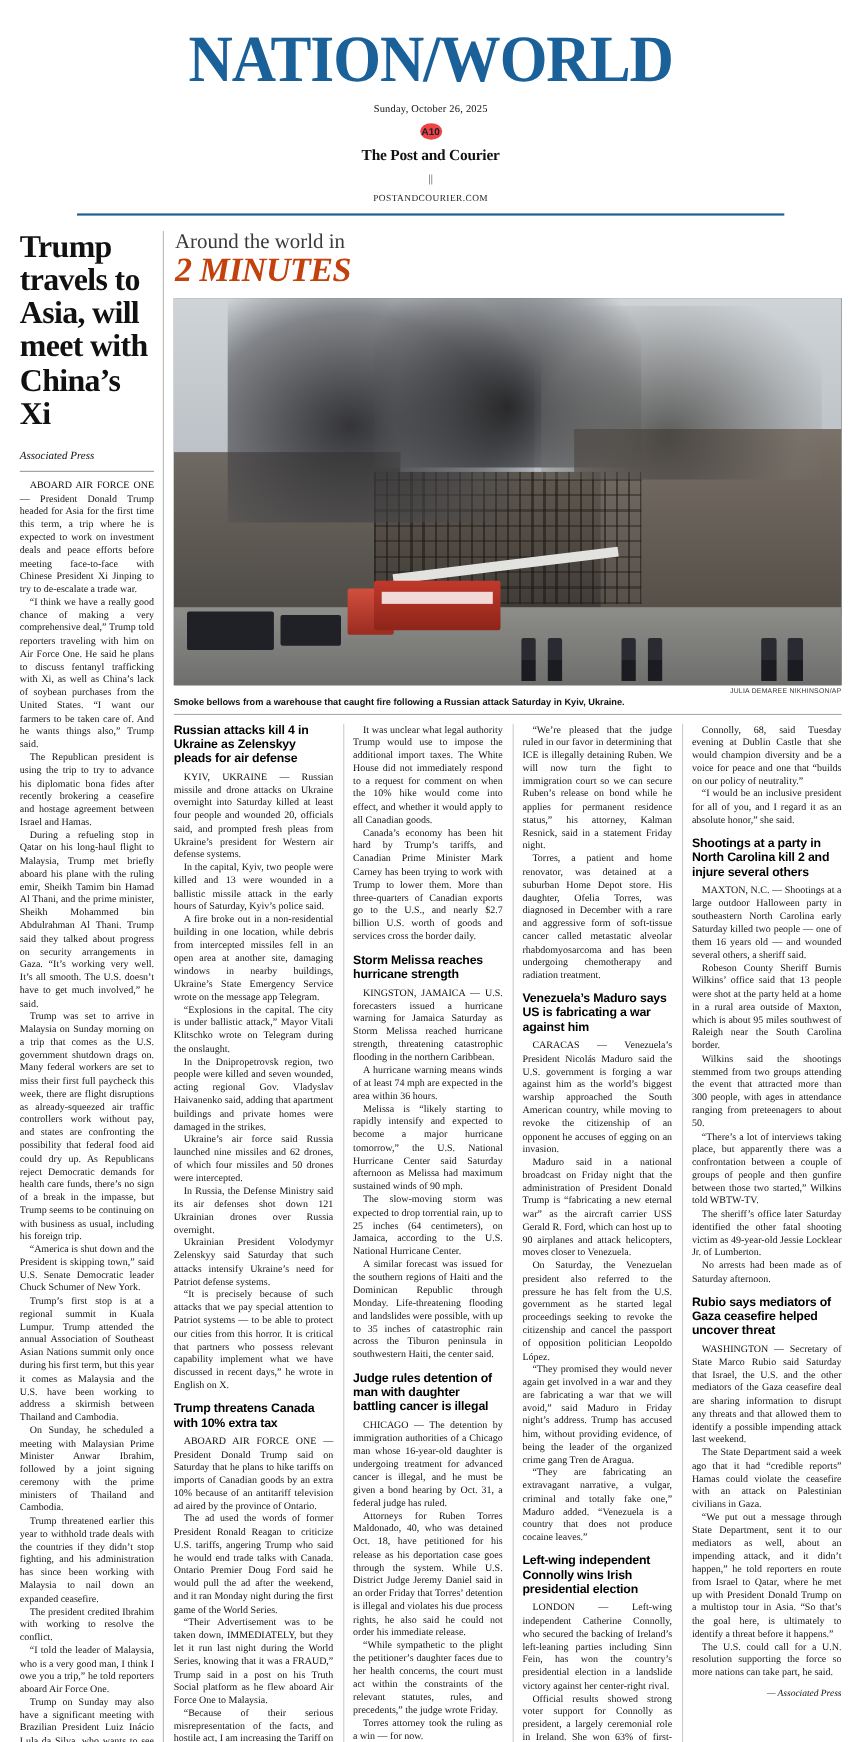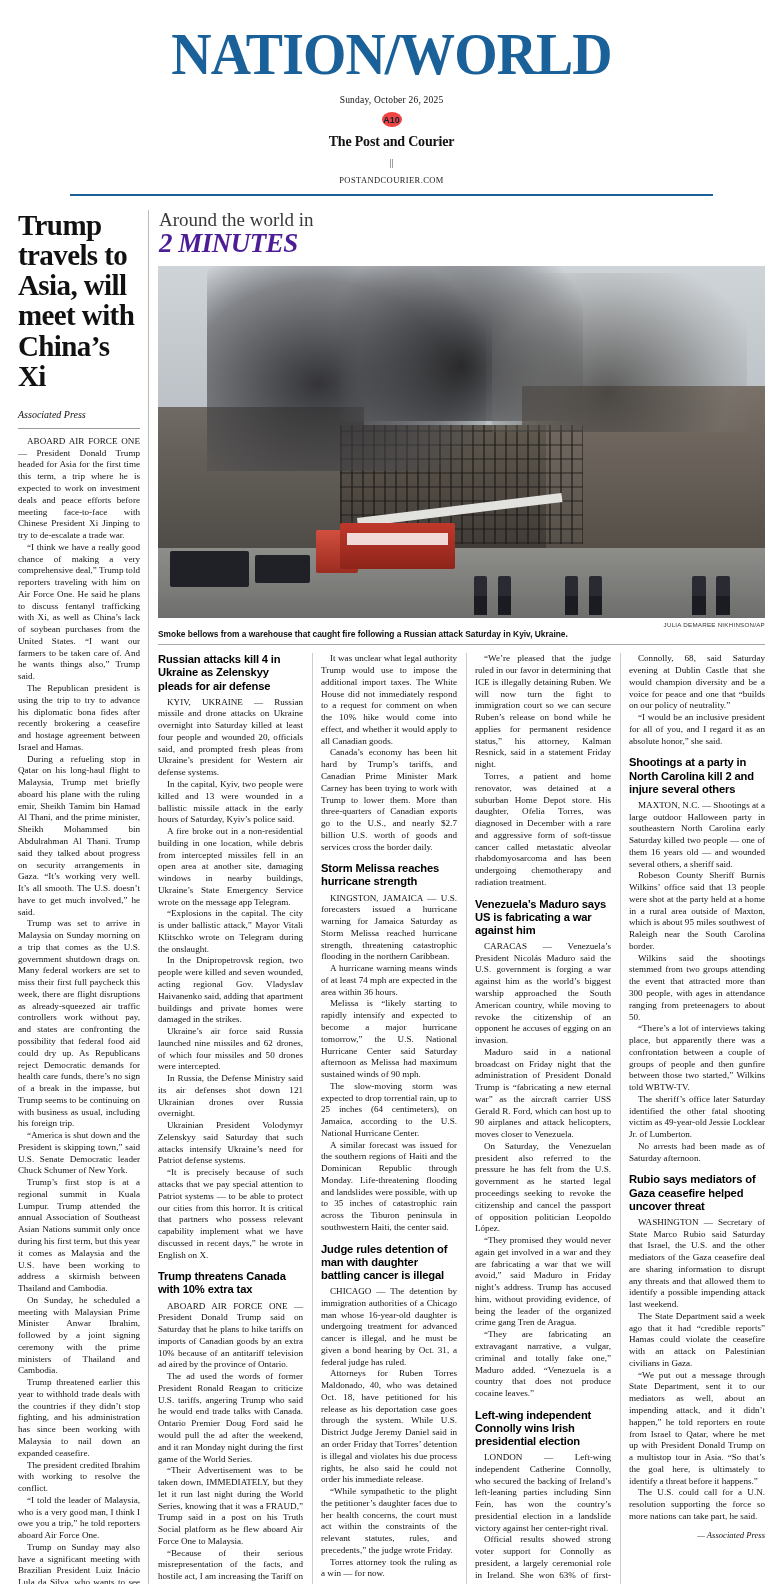--- a/index.html
+++ b/index.html
@@ -61,22 +61,22 @@
   .lead-rule { border:0; border-top:0.7px solid #999; margin:0 0 7px 0; }
 
   
   .bt { font-size:9.1px; line-height:1.295; text-align:justify; hyphens:auto; }
   .bt p { margin:0; text-indent:9px; }
 
   
   .atw { padding-left:1px; margin-bottom:9px; }
   .atw-l1 { font-size:19px; color:#3a3a3a; line-height:1.0; font-family:"Liberation Serif", serif; }
   .atw-l2 {
-    font-size:27px; font-weight:bold; font-style:italic;
-    color:#4c1d95; line-height:1.05; letter-spacing:-0.5px;
+    font-size:31px; font-weight:bold; font-style:italic;
+    color:#c2410c; line-height:1.05; letter-spacing:-0.5px;
     font-family:"Liberation Serif", serif;
   }
 
   
   .photo-wrap { position:relative; width:100%; }
   .photo {
     width:100%; height:352px; display:block;
     background:#2b2b2b;
     position:relative; overflow:hidden;
   }
@@ -273,21 +273,21 @@
           </div>
           <div class="brief-hed spaced">Left-wing independent Connolly wins Irish presidential election</div>
           <div class="bt">
             <p>LONDON — Left-wing independent Catherine Connolly, who secured the backing of Ireland’s left-leaning parties including Sinn Fein, has won the country’s presidential election in a landslide victory against her center-right rival.</p>
             <p>Official results showed strong voter support for Connolly as president, a largely ceremonial role in Ireland. She won 63% of first-preference votes once spoiled votes were excluded, compared to 29% of her rival Heather Humphreys, of the center-right party Fine Gael.</p>
           </div>
         </div>
 
         <div class="bcol">
           <div class="bt">
-            <p>Connolly, 68, said Saturday evening at Dublin Castle that she would champion diversity and be a voice for peace and one that “builds on our policy of neutrality.”</p>
+            <p>Connolly, 68, said Tuesday evening at Dublin Castle that she would champion diversity and be a voice for peace and one that “builds on our policy of neutrality.”</p>
             <p>“I would be an inclusive president for all of you, and I regard it as an absolute honor,” she said.</p>
           </div>
           <div class="brief-hed spaced">Shootings at a party in North Carolina kill 2 and injure several others</div>
           <div class="bt">
             <p>MAXTON, N.C. — Shootings at a large outdoor Halloween party in southeastern North Carolina early Saturday killed two people — one of them 16 years old — and wounded several others, a sheriff said.</p>
             <p>Robeson County Sheriff Burnis Wilkins’ office said that 13 people were shot at the party held at a home in a rural area outside of Maxton, which is about 95 miles southwest of Raleigh near the South Carolina border.</p>
             <p>Wilkins said the shootings stemmed from two groups attending the event that attracted more than 300 people, with ages in attendance ranging from preteenagers to about 50.</p>
             <p>“There’s a lot of interviews taking place, but apparently there was a confrontation between a couple of groups of people and then gunfire between those two started,” Wilkins told WBTW-TV.</p>
             <p>The sheriff’s office later Saturday identified the other fatal shooting victim as 49-year-old Jessie Locklear Jr. of Lumberton.</p>
             <p>No arrests had been made as of Saturday afternoon.</p>

